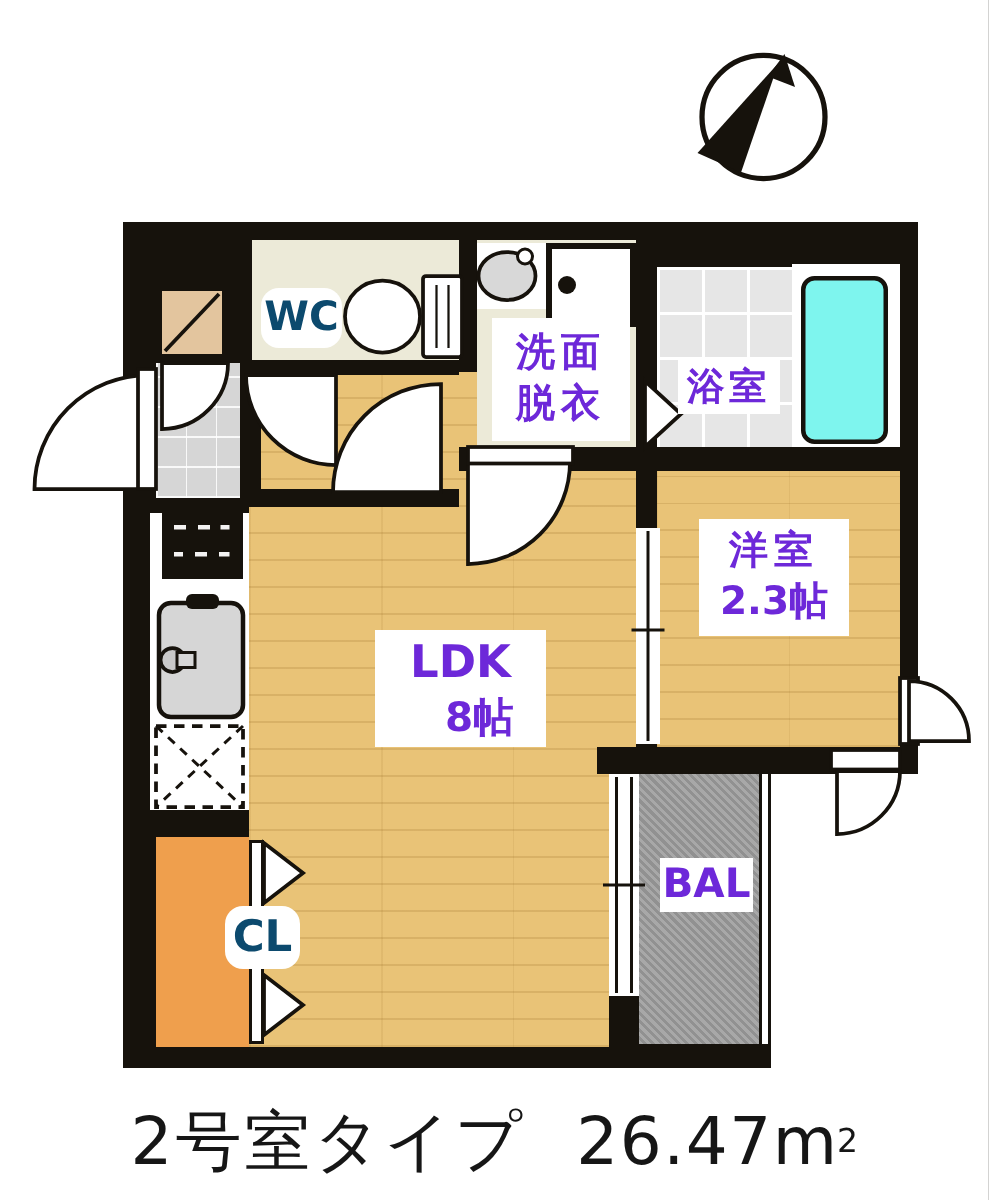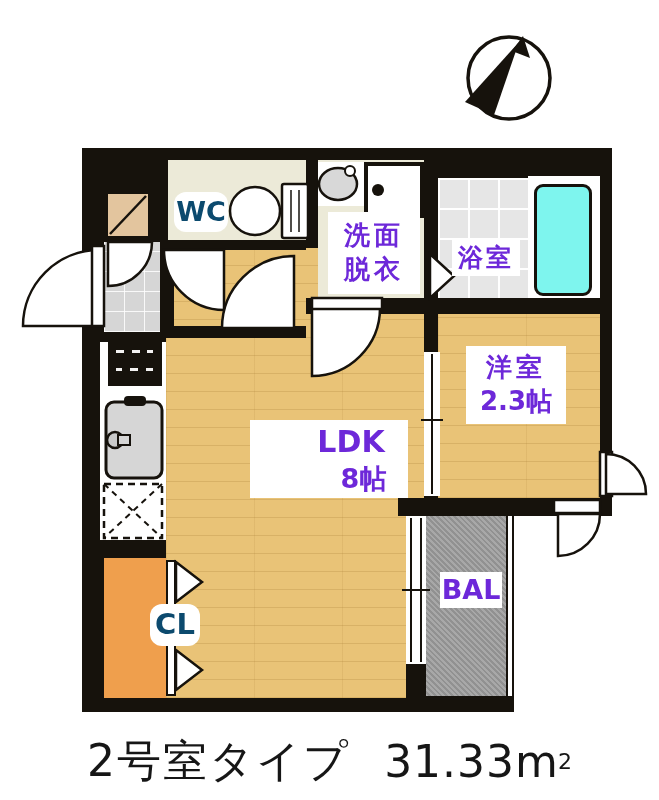--- a/index.html
+++ b/index.html
@@ -169,31 +169,31 @@
     <span>洗面</span>
     <span>脱衣</span>
   </div>
   <div class="abs rlabel" style="left:452px;top:216px;width:68px;height:36px;font-size:25px;letter-spacing:3px;margin-top:24px;">
     <span>浴室</span>
   </div>
   <div class="abs rlabel" style="left:466px;top:346px;width:100px;height:78px;font-size:26px;">
     <span style="letter-spacing:4px;">洋室</span>
     <span>2.3帖</span>
   </div>
-  <div class="abs rlabel" style="left:250px;top:420px;width:114px;height:78px;font-size:30px;padding-left:44px;">
+  <div class="abs rlabel" style="left:250px;top:420px;width:114px;height:78px;font-size:30px;">
     <span>LDK</span>
     <span style="font-size:27px;margin-left:25px;">8帖</span>
   </div>
   <div class="abs rlabel blue" style="left:110px;top:604px;width:50px;height:42px;font-size:29px;margin-left:40px;">
     <span>CL</span>
   </div>
   <div class="abs rlabel" style="left:440px;top:572px;width:62px;height:36px;font-size:27px;">
     <span>BAL</span>
   </div>
 
   <div class="abs caption" style="left:0;top:732px;">
     <span class="t1">2号室タイプ</span>
-    <span class="num">31.33</span>
+    <span class="num">26.47</span>
     <span class="unit">m</span>
     <sup>2</sup>
   </div>
 
 </div>
 
 </body></html>

